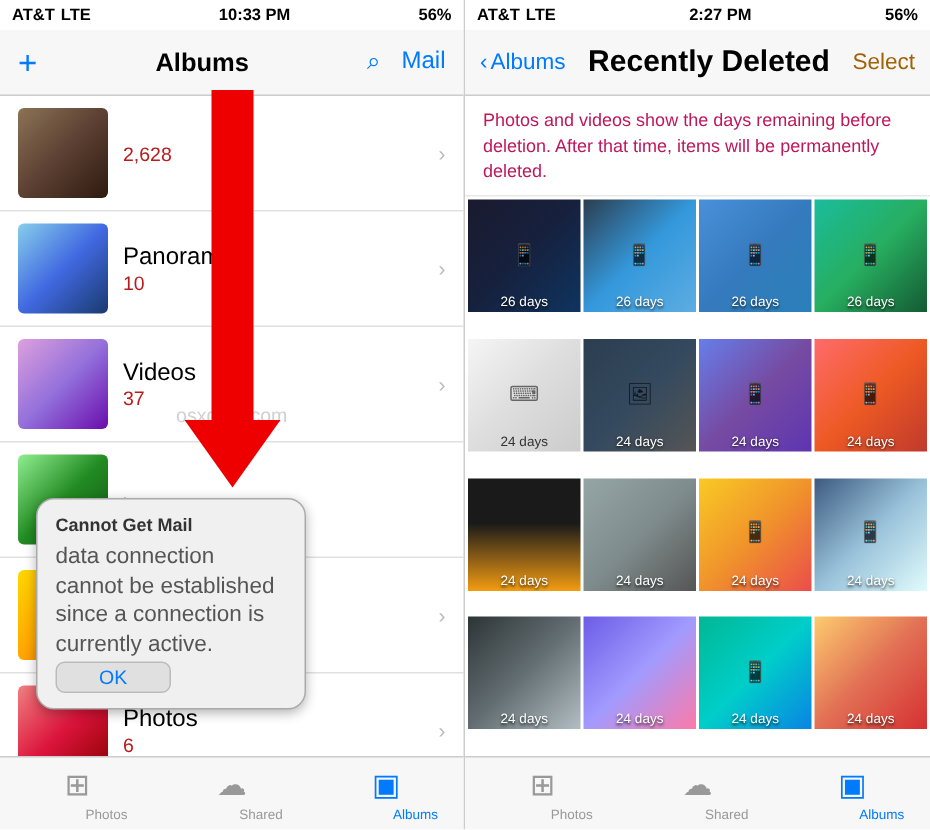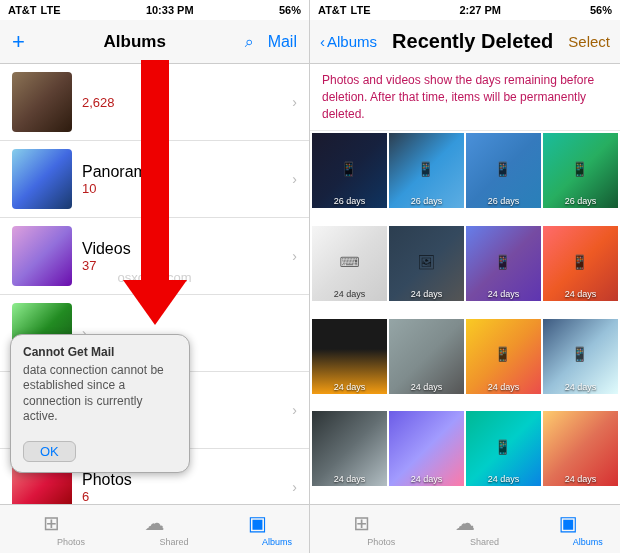--- a/index.html
+++ b/index.html
@@ -118,40 +118,40 @@
       height: 0;
       border-left: 32px solid transparent;
       border-right: 32px solid transparent;
       border-top: 45px solid #e00;
     }
 
     
     .popup-overlay {
       position: absolute;
       bottom: 80px;
-      left: 10px;
+      left: 24px;
       width: 180px;
       background: #f0f0f0;
       border: 1px solid #aaa;
       border-radius: 12px;
       padding: 10px 12px;
       font-size: 11px;
       color: #333;
       z-index: 20;
       box-shadow: 0 2px 8px rgba(0,0,0,0.3);
     }
 
     .popup-title { font-weight: 700; font-size: 12px; margin-bottom: 4px; }
-    .popup-body { font-size: 12px; color: #555; line-height: 1.3; margin-bottom: 16px; }
+    .popup-body { font-size: 15px; color: #555; line-height: 1.3; margin-bottom: 2px; }
     .popup-ok {
       display: inline-block;
       background: #e0e0e0;
       border: 1px solid #bbb;
       border-radius: 6px;
-      padding: 2px 16px;
+      padding: 2px 28px;
       font-size: 13px;
       color: #007aff;
       text-align: center;
     }
 
     
     .tab-bar {
       height: 49px;
       background: #f7f7f7;
       border-top: 1px solid #ccc;

